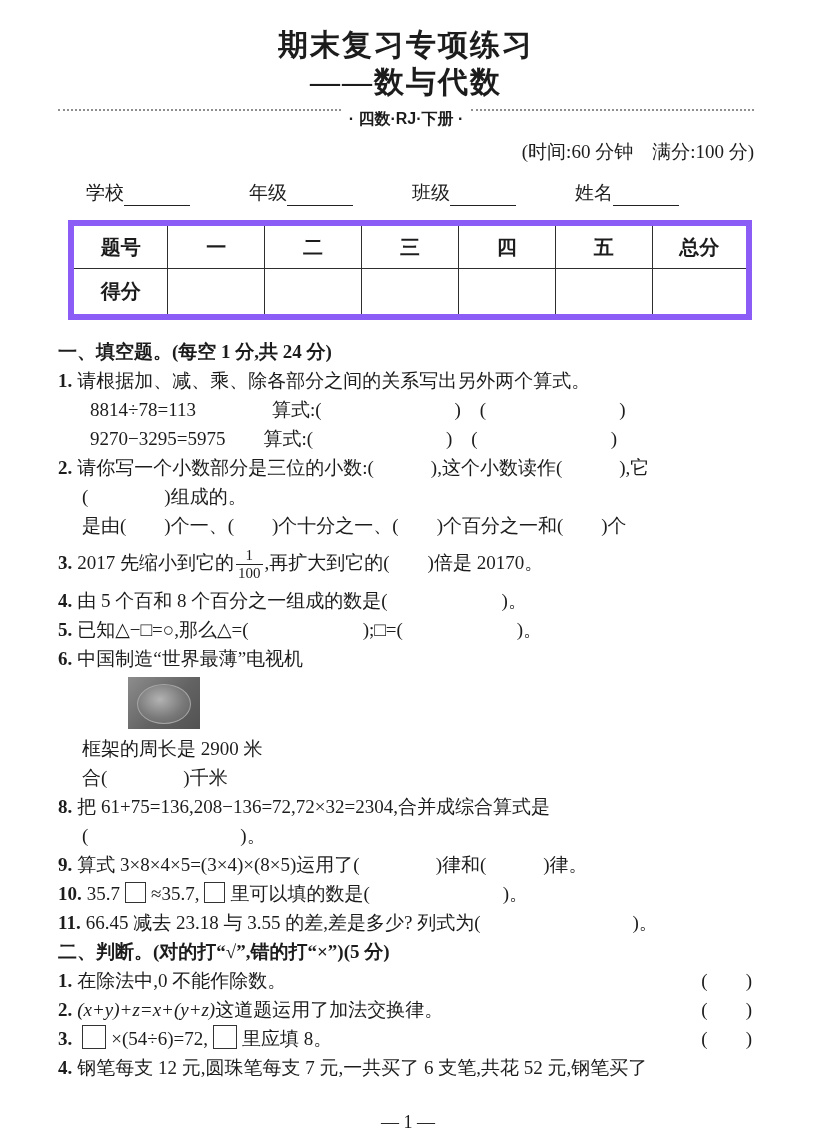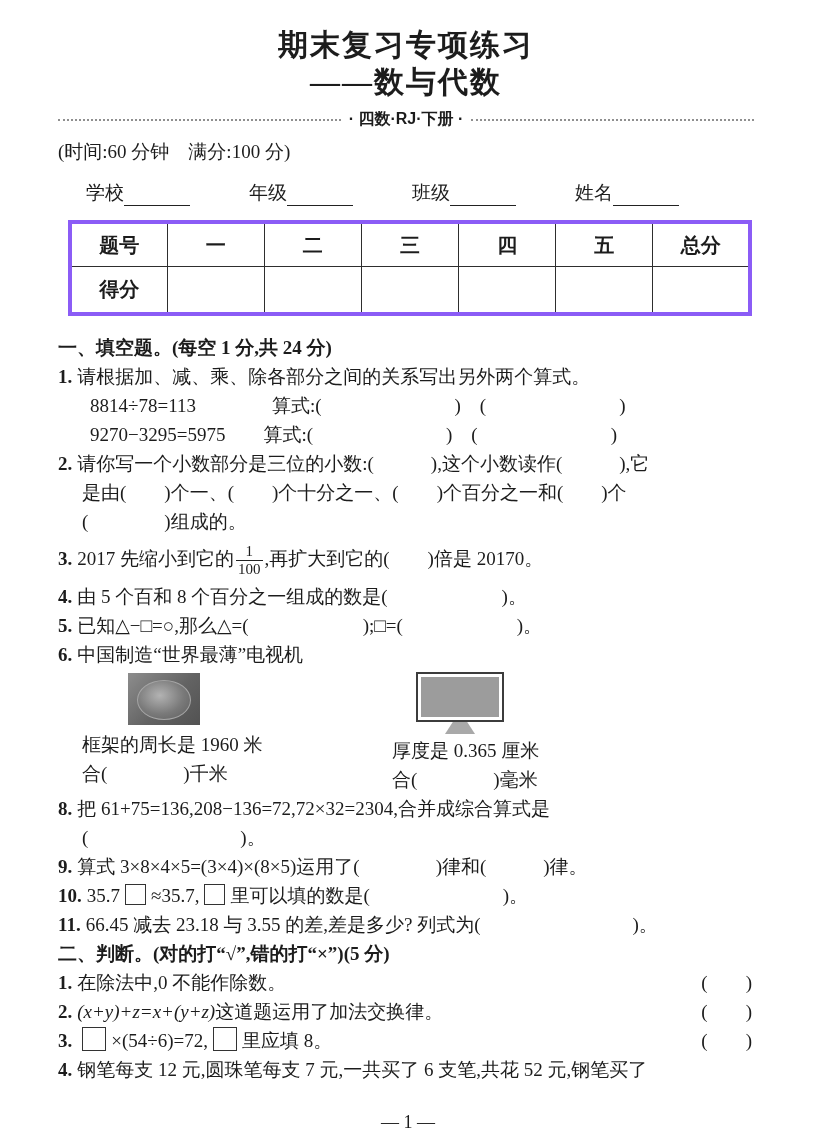--- a/index.html
+++ b/index.html
@@ -1,26 +1,26 @@
 <!DOCTYPE html>
 <html><head>
 <meta charset="utf-8">
 <style>
   html,body{margin:0;padding:0;background:#fff;}
   body{width:816px;height:1145px;font-family:"Liberation Serif","DejaVu Serif",serif;color:#1c1c1c;}
   .page{box-sizing:border-box;position:relative;width:816px;height:1145px;padding:26px 62px 0 58px;overflow:hidden;background:#fff;}
   .title{margin:0;text-align:center;font-size:30px;font-weight:bold;line-height:37px;letter-spacing:2px;font-family:Liberation Serif, serif;}
-  .divider{display:flex;align-items:center;margin:9px 0 2px;}
+  .divider{display:flex;align-items:flex-start;margin:9px 0 2px;}
   .divider .dots{flex:1;border-top:2px dotted #8f8f8f;height:0;}
   .divider .label{font-family:"Liberation Sans","DejaVu Sans",sans-serif;font-weight:bold;font-size:16px;padding:0 8px;white-space:nowrap;}
-  .meta{text-align:left;font-size:19px;margin-top:9px;}
+  .meta{text-align:right;font-size:19px;margin-top:9px;}
   .fields{display:flex;margin:15px 0 0 28px;font-size:19px;gap:59px;}
   .field{display:flex;align-items:flex-end;}
   .blank-line{display:inline-block;width:66px;border-bottom:1.2px solid #222;height:19px;}
-  table.score{width:calc(100% - 12px);margin:14px 0 0 10px;border-collapse:collapse;table-layout:fixed;border:4px solid #8b5cf6;}
+  table.score{width:calc(100% - 12px);margin:14px 0 0 10px;border-collapse:collapse;table-layout:fixed;border:6px solid #8b5cf6;}
   table.score td{border:1px solid #2e2e2e;text-align:center;font-size:20px;font-weight:bold;height:40px;}
   table.score tr.score-row td{height:43px;}
   .body-text{margin-top:17px;font-size:19px;line-height:29px;}
   .sec-heading{font-weight:bold;}
   .qnum{font-weight:bold;padding-right:5px;}
   .cont{margin-left:24px;}
   .eq{margin-left:32px;}
   .frac{display:inline-block;text-align:center;vertical-align:middle;font-size:15px;line-height:1.15;margin:0 2px;}
   .frac .num{display:block;}
   .frac .den{display:block;border-top:1.2px solid #222;padding:0 2px;text-align:right;}
@@ -106,22 +106,22 @@
 
     <div>
       <span class="qnum">1.</span><span>请根据加、减、乘、除各部分之间的关系写出另外两个算式。</span>
     </div>
     <div class="eq">8814÷78=113　　　　算式:(　　　　　　　)　(　　　　　　　)</div>
     <div class="eq">9270−3295=5975　　算式:(　　　　　　　)　(　　　　　　　)</div>
 
     <div>
       <span class="qnum">2.</span><span>请你写一个小数部分是三位的小数:(　　　),这个小数读作(　　　),它</span>
     </div>
+    <div class="cont">(　　　　)组成的。</div>
     <div class="cont">是由(　　)个一、(　　)个十分之一、(　　)个百分之一和(　　)个</div>
-    <div class="cont">(　　　　)组成的。</div>
 
     <div class="q3line">
       <span class="qnum">3.</span><span>2017 先缩小到它的</span><span class="frac"><span class="num">1</span><span class="den">100</span></span><span>,再扩大到它的(　　)倍是 20170。</span>
     </div>
 
     <div>
       <span class="qnum">4.</span><span>由 5 个百和 8 个百分之一组成的数是(　　　　　　)。</span>
     </div>
 
     <div>
@@ -131,32 +131,22 @@
     <div class="q6-titles">
       <span class="qnum">6.</span>
       <span>中国制造“世界最薄”电视机</span>
     </div>
 
     <div class="q6-body">
       <div class="q6-col q6-left">
         <div class="scope">
           <div class="scope-dish"></div>
         </div>
-        <div>框架的周长是 1960 米</div>
+        <div>框架的周长是 2900 米</div>
         <div>合(　　　　)千米</div>
-      </div>
-      <div class="q6-col q6-right">
-        <div class="tv">
-          <div class="tv-frame">
-            <div class="tv-screen"></div>
-          </div>
-          <div class="tv-stand"></div>
-        </div>
-        <div>厚度是 0.365 厘米</div>
-        <div>合(　　　　)毫米</div>
       </div>
     </div>
 
 
     <div>
       <span class="qnum">8.</span><span>把 61+75=136,208−136=72,72×32=2304,合并成综合算式是</span>
     </div>
     <div class="cont">(　　　　　　　　)。</div>
 
     <div>

